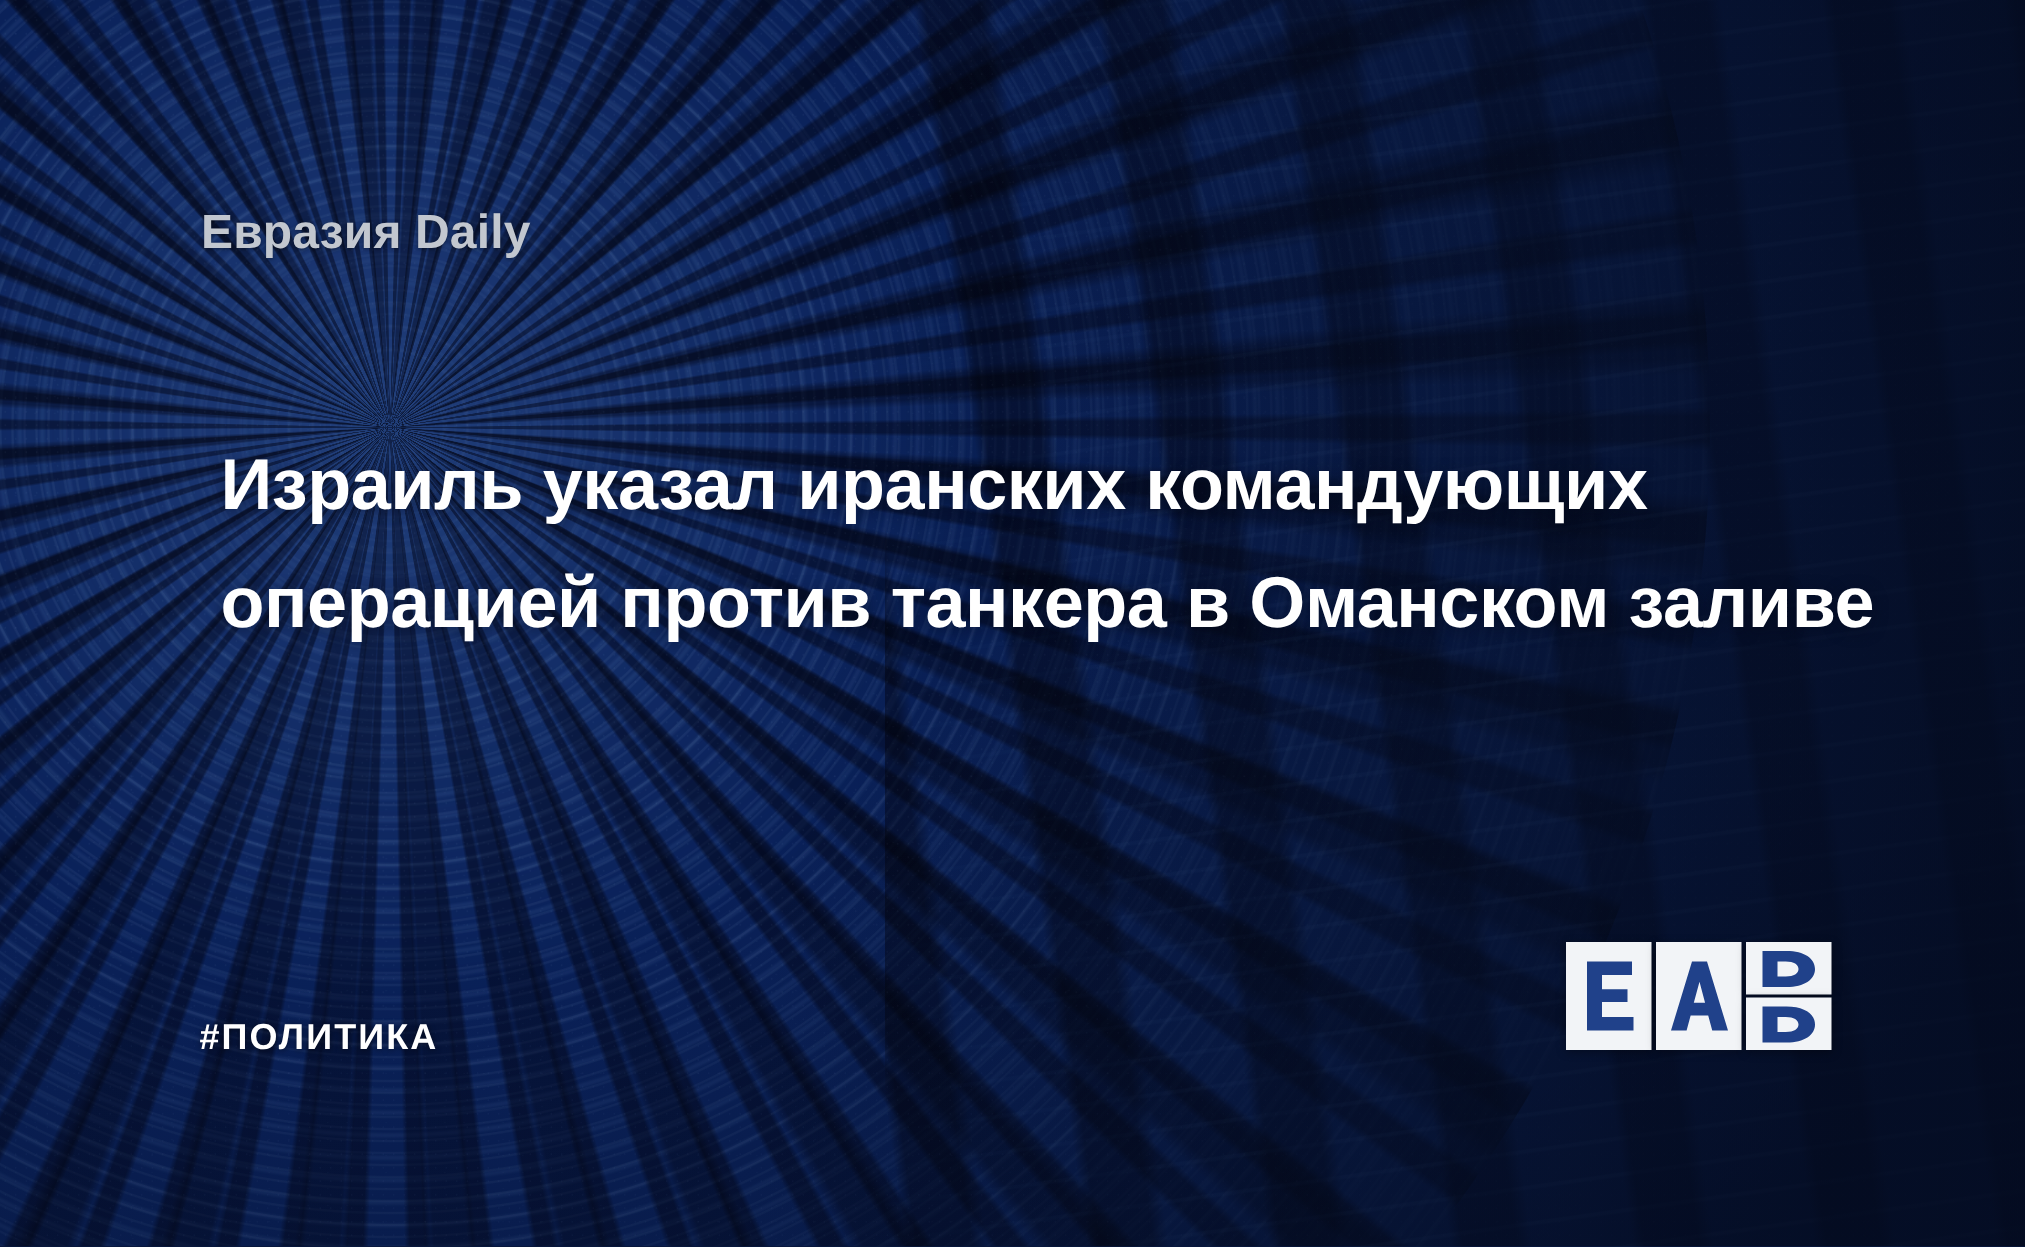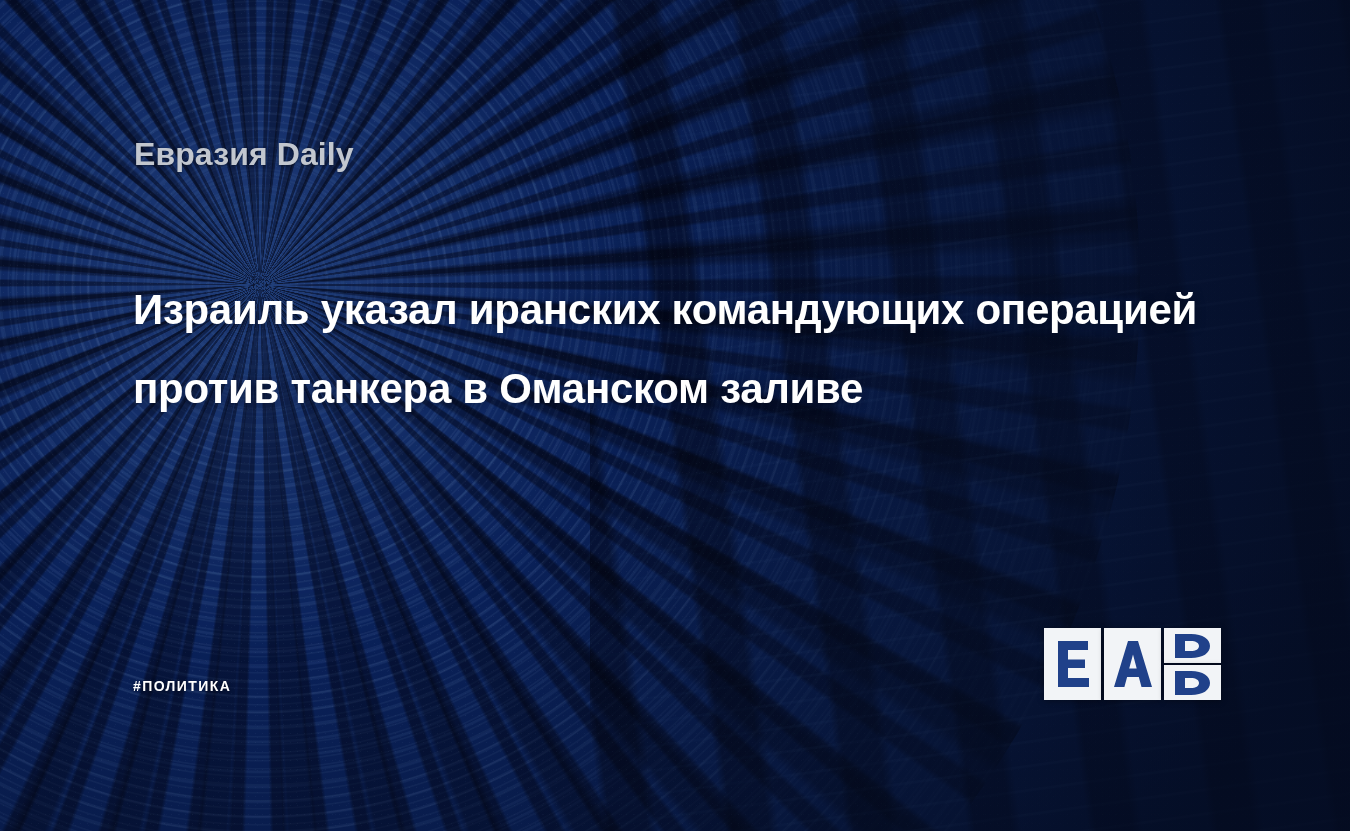--- a/index.html
+++ b/index.html
@@ -217,34 +217,34 @@
     color: #c2c7cf;
     text-shadow: 0 1px 3px rgba(0, 0, 0, 0.45);
     white-space: nowrap;
   }
 
   .headline {
     position: absolute;
     left: 131px;
     top: 268px;
     width: 1110px;
-    margin: 2px;
-    font-size: 42px;
+    margin: 16px;
+    font-size: 48px;
     line-height: 79px;
     font-weight: bold;
     color: #ffffff;
     letter-spacing: -0.3px;
     text-shadow: 0 2px 10px rgba(2, 9, 28, 0.55);
   }
 
   .category {
     position: absolute;
     left: 133px;
     top: 678px;
-    font-size: 14px;
+    font-size: 24px;
     font-weight: bold;
     letter-spacing: 1.4px;
     color: #ffffff;
     text-shadow: 0 1px 4px rgba(0, 0, 0, 0.5);
     white-space: nowrap;
   }
 
   
 
   .logo {

